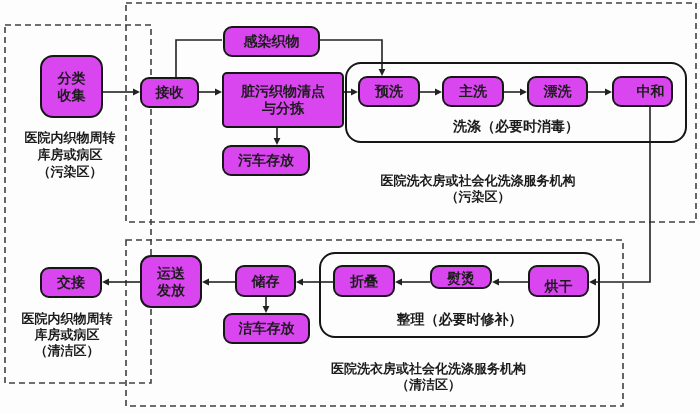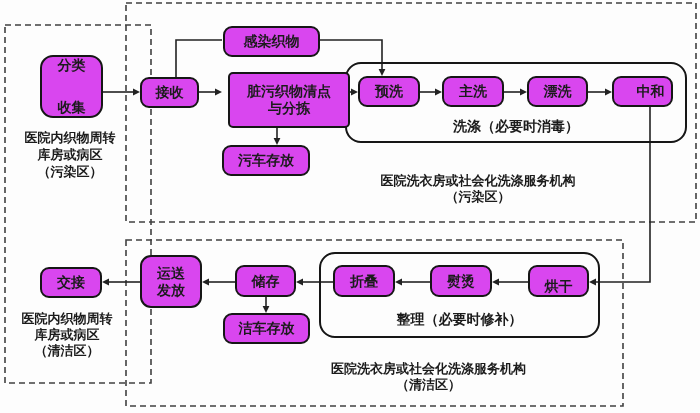--- a/index.html
+++ b/index.html
@@ -95,34 +95,34 @@
     <path d="M140 282 H109" fill="none" stroke="#222" stroke-width="1.6" marker-end="url(#arr)"></path>
   </svg>
 
   <div class="group" style="left:345px; top:62px; width:342px; height:81px;">
     <div class="group-label" style="bottom:5px;">洗涤（必要时消毒）</div>
   </div>
   <div class="group" style="left:319px; top:252px; width:281px; height:86px;">
     <div class="group-label" style="bottom:7px;">整理（必要时修补）</div>
   </div>
 
-  <div class="box" style="left:40px; top:55px; width:63px; height:63px; border-radius:13px;justify-content:space-between;">
+  <div class="box" style="left:40px; top:55px; width:63px; height:63px; border-radius:13px;">
     <span>分类</span>
     <span>收集</span>
   </div>
 
   <div class="box" style="left:140px; top:77px; width:59px; height:31px;">
     <span>接收</span>
   </div>
 
   <div class="box" style="left:223px; top:26px; width:97px; height:31px;">
     <span>感染织物</span>
   </div>
 
-  <div class="box" style="left:222px; top:72px; width:122px; height:56px; border-radius:5px;margin-left:6px;">
+  <div class="box" style="left:222px; top:72px; width:122px; height:56px; border-radius:5px;">
     <span>脏污织物清点</span>
     <span>与分拣</span>
   </div>
 
   <div class="box" style="left:222px; top:145px; width:88px; height:31px;">
     <span>污车存放</span>
   </div>
 
   <div class="box" style="left:358px; top:76px; width:62px; height:31px;">
     <span>预洗</span>
@@ -137,21 +137,21 @@
   </div>
 
   <div class="box" style="left:612px; top:76px; width:61px; height:31px;padding-left:16px;">
     <span>中和</span>
   </div>
 
   <div class="box" style="left:333px; top:265px; width:62px; height:32px;">
     <span>折叠</span>
   </div>
 
-  <div class="box" style="left:430px; top:265px; width:62px; height:32px;">
+  <div class="box" style="left:430px; top:265px; width:62px; height:24px;justify-content:flex-end;">
     <span>熨烫</span>
   </div>
 
   <div class="box" style="left:528px; top:265px; width:61px; height:32px;justify-content:flex-end;">
     <span>烘干</span>
   </div>
 
   <div class="box" style="left:235px; top:265px; width:61px; height:32px;">
     <span>储存</span>
   </div>

